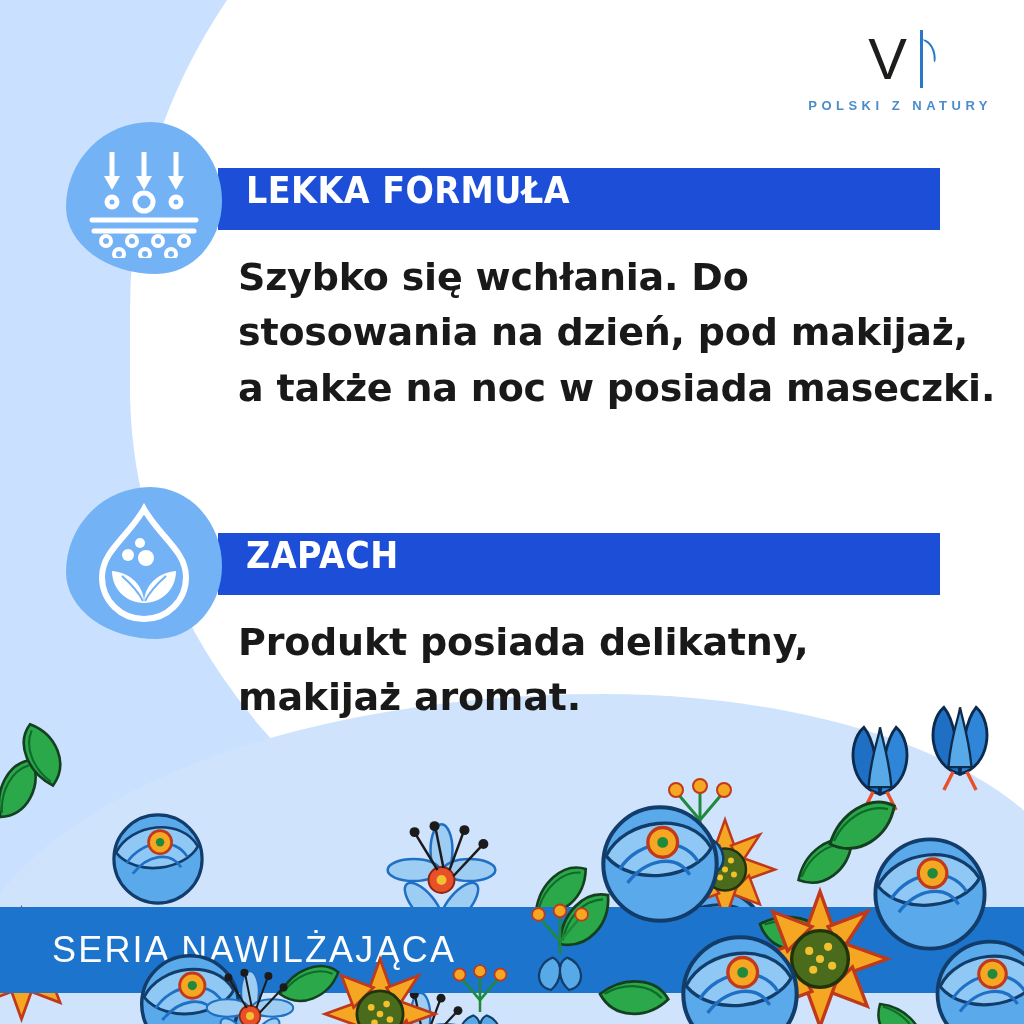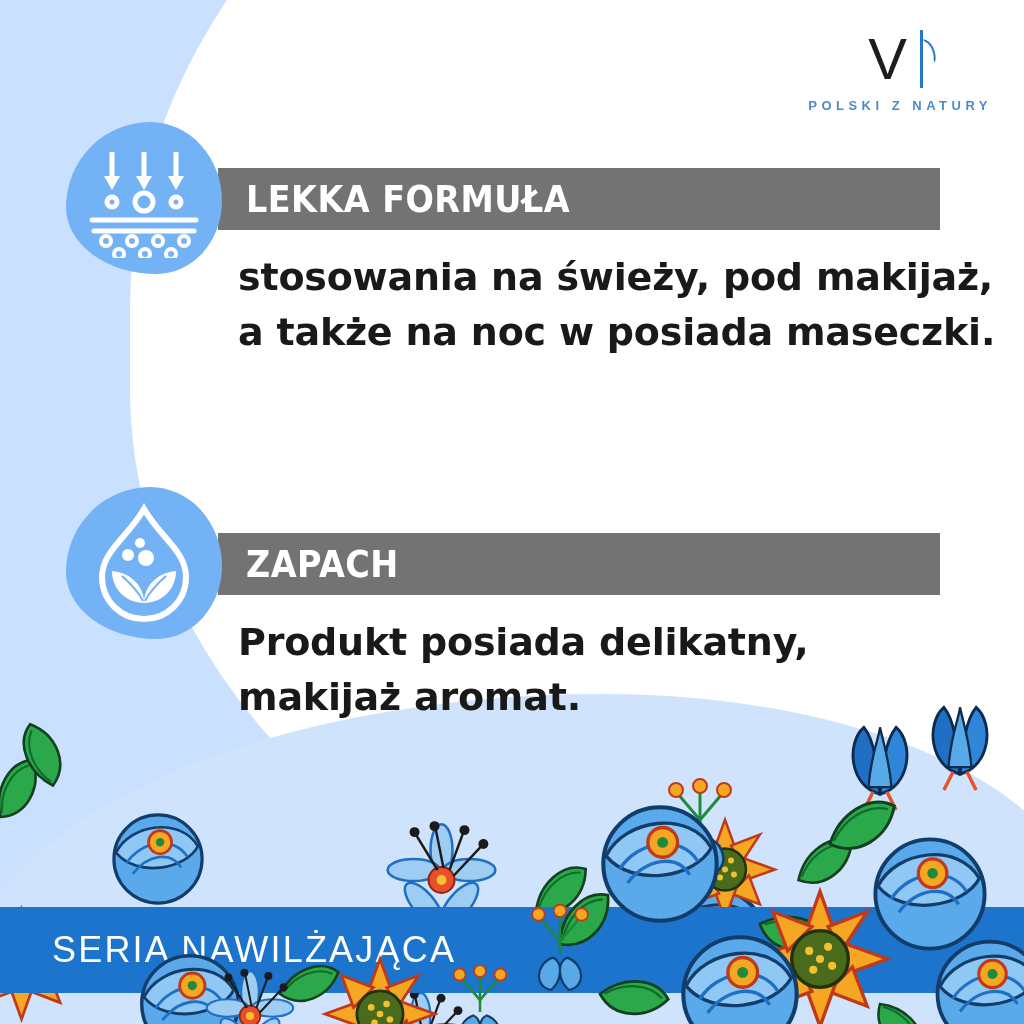--- a/index.html
+++ b/index.html
@@ -76,22 +76,22 @@
   }
 
   
   .feature { position:absolute; left:0; width:100%; z-index:20; }
   #feature-1 { top:122px; }
   #feature-2 { top:487px; }
 
   .banner {
     position:absolute; left:218px; top:46px;
     width:722px; height:62px;
-    background:#737373;
-    display:flex; align-items:center;
+    background:#1d4ed8;
+    display:flex; align-items:flex-start;
     z-index:21;
   }
   .banner-title {
     margin-left:28px;
     color:#ffffff;
     font-size:38px;
     font-weight:bold;
     letter-spacing:0.5px;
     font-family:"DejaVu Sans", sans-serif;
     transform:scaleX(0.88);
@@ -286,21 +286,22 @@
             <circle cx="48" cy="103" r="5"></circle>
             <circle cx="74" cy="103" r="5"></circle>
             <circle cx="100" cy="103" r="5"></circle>
           <circle cx="35" cy="116" r="5"></circle>
             <circle cx="61" cy="116" r="5"></circle>
             <circle cx="87" cy="116" r="5"></circle>
         </g>
       </svg>
     </div>
     <div class="desc">
-      <span>stosowania na świeży, pod makijaż,</span>
+      <span>Szybko się wchłania. Do</span>
+      <span>stosowania na dzień, pod makijaż,</span>
       <span>a także na noc w posiada maseczki.</span>
     </div>
   </div>
 
   <div class="feature" id="feature-2">
     <div class="banner">
       <div class="banner-title">ZAPACH</div>
     </div>
     <div class="blob">
       <svg width="112" height="120" viewBox="0 0 112 120">

